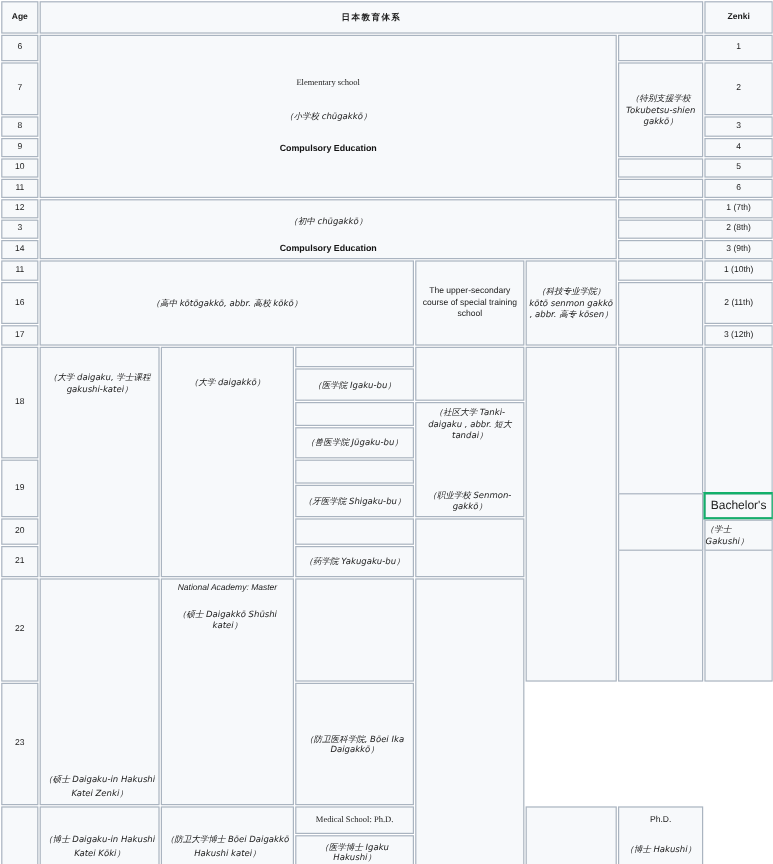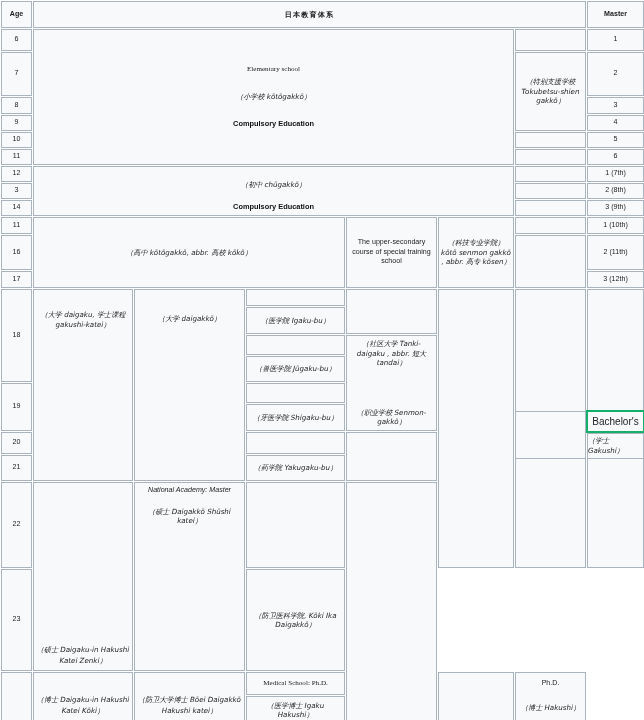--- a/index.html
+++ b/index.html
@@ -68,28 +68,28 @@
   <col style="width:91px">
   <col style="width:76px">
   <col style="width:71px">
   <col style="width:57px">
 </colgroup>
 <tbody>
 
 <tr style="height:27px">
   <td class="hdr hdr-age">Age</td>
   <td class="hdr hdr-title cjk" colspan="6">日本教育体系</td>
-  <td class="hdr hdr-grade">Master</td>
+  <td class="hdr hdr-grade">Zenki</td>
 </tr>
 
 <tr style="height:22px">
   <td class="age">6</td>
   <td class="serif lft" rowspan="6" colspan="5">
     <div style="margin-bottom:17px;">Elementary school</div>
-    <div class="it" style="font-family:'DejaVu Sans',sans-serif;font-size:7.1px;font-style:italic;margin-bottom:17px;">（小学校 kōtōgakkō）</div>
+    <div class="it" style="font-family:'DejaVu Sans',sans-serif;font-size:7.1px;font-style:italic;margin-bottom:17px;">（小学校 chūgakkō）</div>
     <div style="font-family:'Liberation Sans',sans-serif;font-weight:bold;font-size:7.4px;color:#111;">Compulsory Education</div>
   </td>
   <td class="blank"></td>
   <td class="grade">1</td>
 </tr>
 
 <tr style="height:44px">
   <td class="age">7</td>
   <td class="cjk" rowspan="3">
     <span class="it" style="font-style:italic;">（特别支援学校 Tokubetsu-shien gakkō）</span>
@@ -240,21 +240,21 @@
   <td class="blank" rowspan="2"></td>
   <td class="grade" rowspan="2">
     <div style="margin-bottom:13px;">Master's</div>
     <div class="cjk it" style="font-style:italic;">（硕士 Shūshi）</div>
   </td>
 </tr>
 
 <tr style="height:26px">
   <td class="age">23</td>
   <td class="cjk">
-    <span class="it" style="font-style:italic;">（防卫医科学院, Kōki Ika Daigakkō）</span>
+    <span class="it" style="font-style:italic;">（防卫医科学院, Bōei Ika Daigakkō）</span>
   </td>
 </tr>
 
 <tr style="height:23px">
   <td class="age" rowspan="2"></td>
   <td class="lft" rowspan="6" style="vertical-align:top;padding-top:22px;">
     <span class="it cjk" style="font-style:italic;">（博士 Daigaku-in Hakushi Katei Kōki）</span>
   </td>
   <td class="lft" rowspan="6" style="vertical-align:top;padding-top:22px;">
     <span class="it cjk" style="font-style:italic;">（防卫大学博士 Bōei Daigakkō Hakushi katei）</span>

